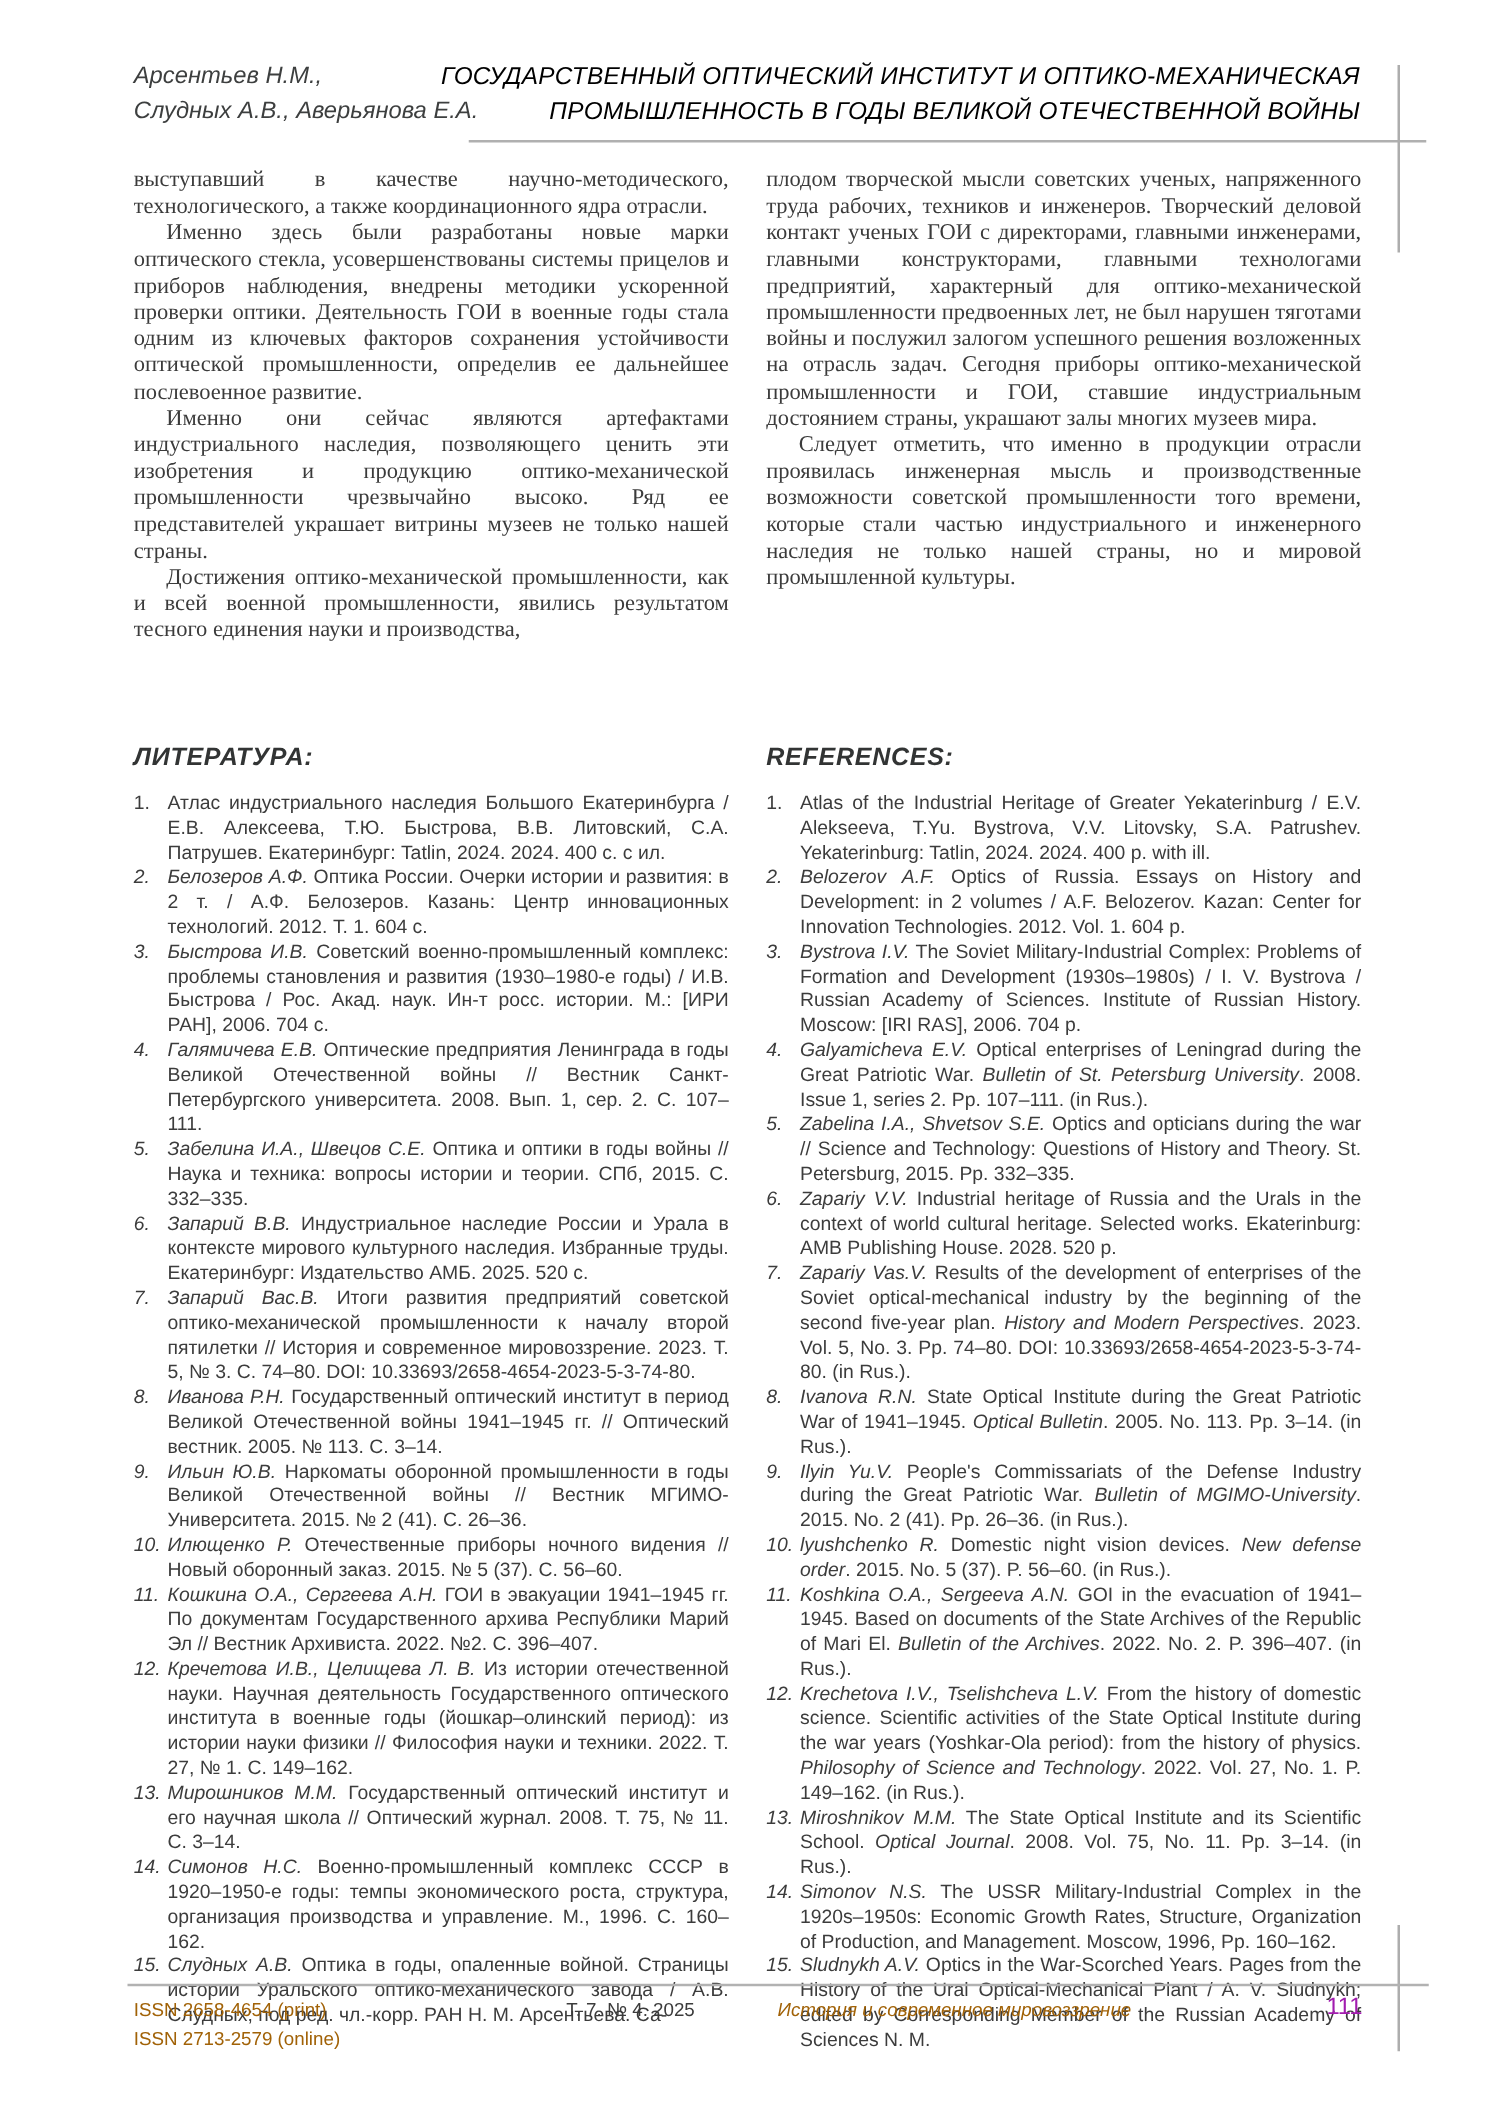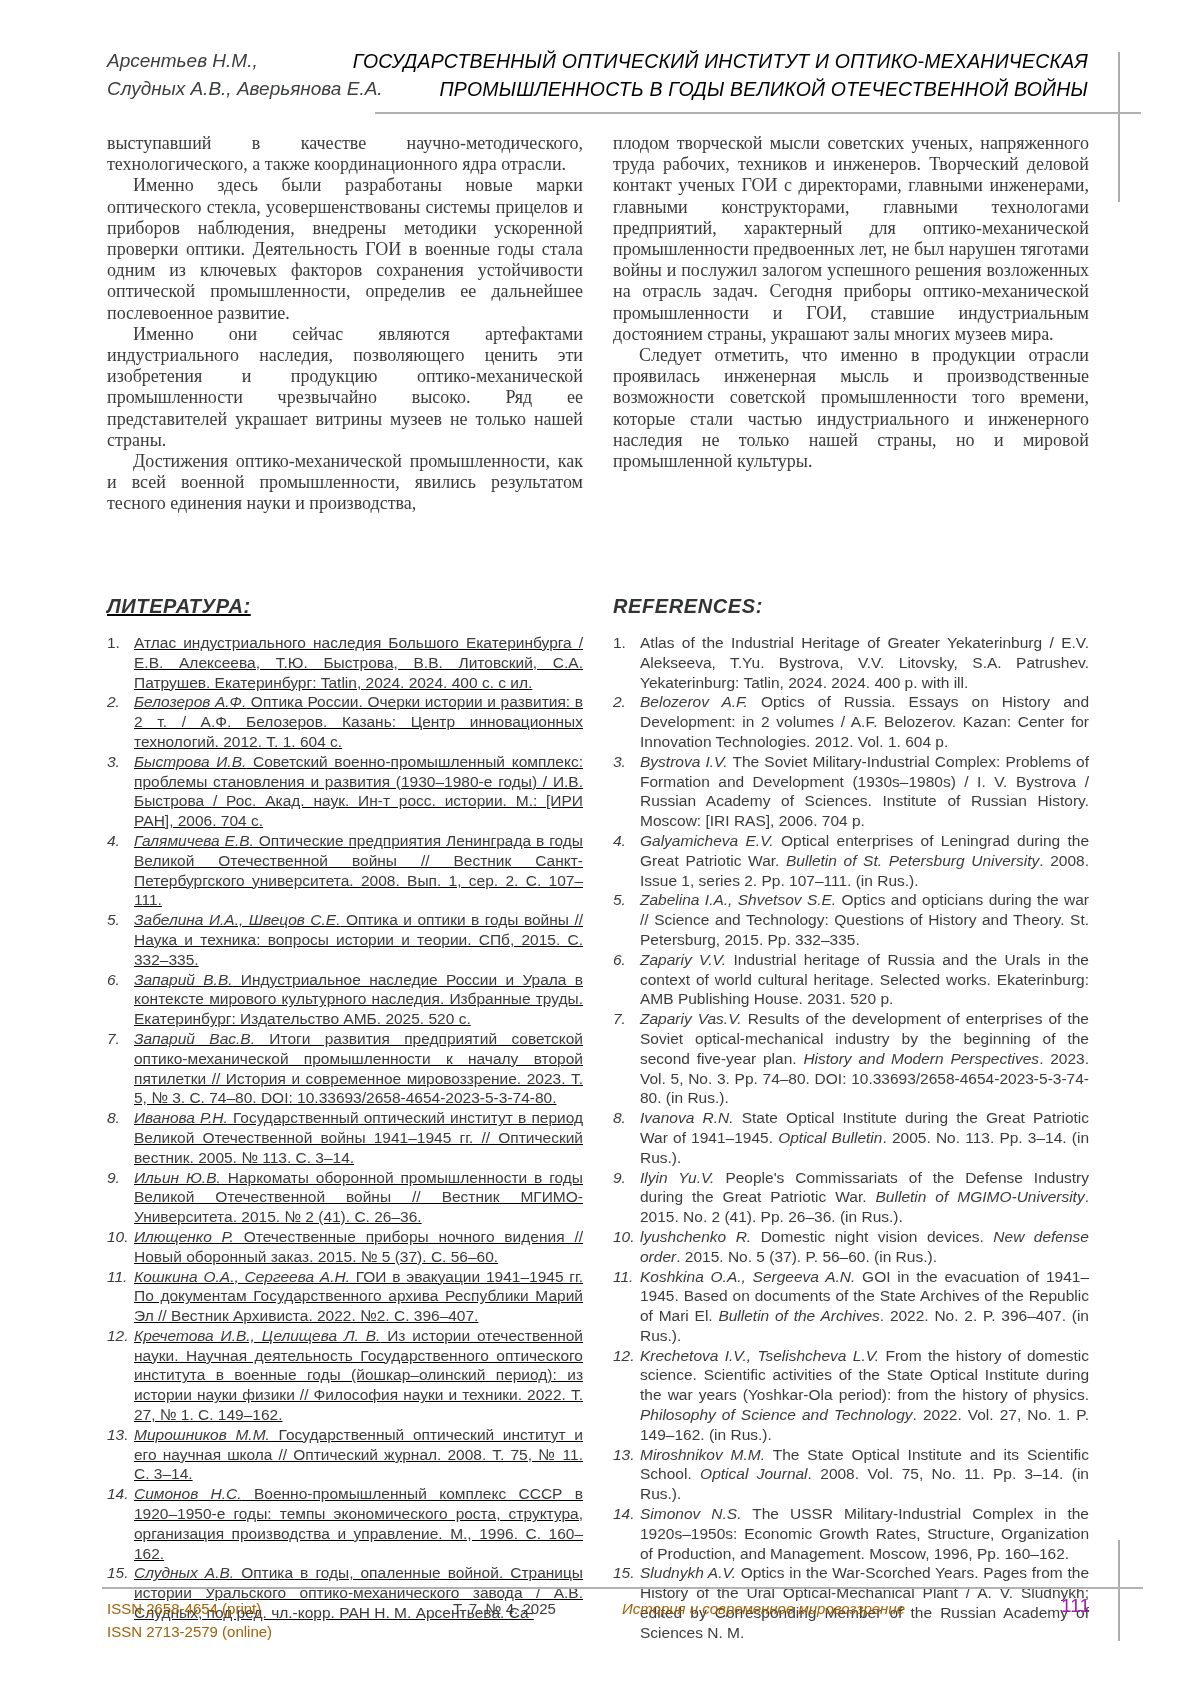--- a/index.html
+++ b/index.html
@@ -21,21 +21,21 @@
   
   .body-col { position:absolute; top:133px; width:476px; }
   .body-col.left  { left:107px; }
   .body-col.right { left:613px; }
   .para { font-family:"Liberation Serif", serif; font-size:18px; line-height:21.2px;
           color:#3b3b3b; text-align:justify; }
   .para.indent { text-indent:26px;font-family:Liberation Serif, serif; }
 
   
   .list-section { position:absolute; top:595px; width:476px; }
-  .list-section.left  { left:107px;text-decoration:underline; }
+  .list-section.left  { left:107px; }
   .list-section.right { left:613px; }
   .list-heading { font-size:20px; font-weight:bold; font-style:italic; color:#323434;
                   letter-spacing:0.6px; margin-bottom:15px; }
   .ref-item { position:relative; padding-left:27px; font-size:15.5px; line-height:19.8px;
               color:#3c3c3c; text-align:justify; }
   .ref-num { position:absolute; left:0; top:0; }
   .ref-num.it { font-style:italic; }
 
   
   .footer-rule { position:absolute; left:102px; top:1587px; width:1041px; height:2px; background:#b2b2b2; }
@@ -96,21 +96,21 @@
   </div>
 
   <div class="list-section right">
     <div class="list-heading">REFERENCES:</div>
     <div>
         <div class="ref-item"><span class="ref-num">1.</span><span>Atlas of the Industrial Heritage of Greater Yekaterinburg / E.V. Alekseeva, T.Yu. Bystrova, V.V. Litovsky, S.A. Patrushev. Yekaterinburg: Tatlin, 2024. 2024. 400 p. with ill.</span></div>
         <div class="ref-item"><span class="ref-num it">2.</span><i>Belozerov A.F.</i><span> Optics of Russia. Essays on History and Development: in 2 volumes / A.F. Belozerov. Kazan: Center for Innovation Technologies. 2012. Vol. 1. 604 p.</span></div>
         <div class="ref-item"><span class="ref-num it">3.</span><i>Bystrova I.V.</i><span> The Soviet Military-Industrial Complex: Problems of Formation and Development (1930s–1980s) / I. V. Bystrova / Russian Academy of Sciences. Institute of Russian History. Moscow: [IRI RAS], 2006. 704 p.</span></div>
         <div class="ref-item"><span class="ref-num it">4.</span><i>Galyamicheva E.V.</i><span> Optical enterprises of Leningrad during the Great Patriotic War. </span><i>Bulletin of St. Petersburg University</i><span>. 2008. Issue 1, series 2. Pp. 107–111. (in Rus.).</span></div>
         <div class="ref-item"><span class="ref-num it">5.</span><i>Zabelina I.A., Shvetsov S.E.</i><span> Optics and opticians during the war // Science and Technology: Questions of History and Theory. St. Petersburg, 2015. Pp. 332–335.</span></div>
-        <div class="ref-item"><span class="ref-num it">6.</span><i>Zapariy V.V.</i><span> Industrial heritage of Russia and the Urals in the context of world cultural heritage. Selected works. Ekaterinburg: AMB Publishing House. 2031. 520 p.</span></div>
+        <div class="ref-item"><span class="ref-num it">6.</span><i>Zapariy V.V.</i><span> Industrial heritage of Russia and the Urals in the context of world cultural heritage. Selected works. Ekaterinburg: AMB Publishing House. 2028. 520 p.</span></div>
         <div class="ref-item"><span class="ref-num it">7.</span><i>Zapariy Vas.V.</i><span> Results of the development of enterprises of the Soviet optical-mechanical industry by the beginning of the second five-year plan. </span><i>History and Modern Perspectives</i><span>. 2023. Vol. 5, No. 3. Pp. 74–80. DOI: 10.33693/2658-4654-2023-5-3-74-80. (in Rus.).</span></div>
         <div class="ref-item"><span class="ref-num it">8.</span><i>Ivanova R.N.</i><span> State Optical Institute during the Great Patriotic War of 1941–1945. </span><i>Optical Bulletin</i><span>. 2005. No. 113. Pp. 3–14. (in Rus.).</span></div>
         <div class="ref-item"><span class="ref-num it">9.</span><i>Ilyin Yu.V.</i><span> People's Commissariats of the Defense Industry during the Great Patriotic War. </span><i>Bulletin of MGIMO-University</i><span>. 2015. No. 2 (41). Pp. 26–36. (in Rus.).</span></div>
         <div class="ref-item"><span class="ref-num it">10.</span><i>lyushchenko R.</i><span> Domestic night vision devices. </span><i>New defense order</i><span>. 2015. No. 5 (37). P. 56–60. (in Rus.).</span></div>
         <div class="ref-item"><span class="ref-num it">11.</span><i>Koshkina O.A., Sergeeva A.N.</i><span> GOI in the evacuation of 1941–1945. Based on documents of the State Archives of the Republic of Mari El. </span><i>Bulletin of the Archives</i><span>. 2022. No. 2. P. 396–407. (in Rus.).</span></div>
         <div class="ref-item"><span class="ref-num it">12.</span><i>Krechetova I.V., Tselishcheva L.V.</i><span> From the history of domestic science. Scientific activities of the State Optical Institute during the war years (Yoshkar-Ola period): from the history of physics. </span><i>Philosophy of Science and Technology</i><span>. 2022. Vol. 27, No. 1. P. 149–162. (in Rus.).</span></div>
         <div class="ref-item"><span class="ref-num it">13.</span><i>Miroshnikov M.M.</i><span> The State Optical Institute and its Scientific School. </span><i>Optical Journal</i><span>. 2008. Vol. 75, No. 11. Pp. 3–14. (in Rus.).</span></div>
         <div class="ref-item"><span class="ref-num it">14.</span><i>Simonov N.S.</i><span> The USSR Military-Industrial Complex in the 1920s–1950s: Economic Growth Rates, Structure, Organization of Production, and Management. Moscow, 1996, Pp. 160–162.</span></div>
         <div class="ref-item"><span class="ref-num it">15.</span><i>Sludnykh A.V.</i><span> Optics in the War-Scorched Years. Pages from the History of the Ural Optical-Mechanical Plant / A. V. Sludnykh; edited by Corresponding Member of the Russian Academy of Sciences N. M.</span></div>
       </div>

